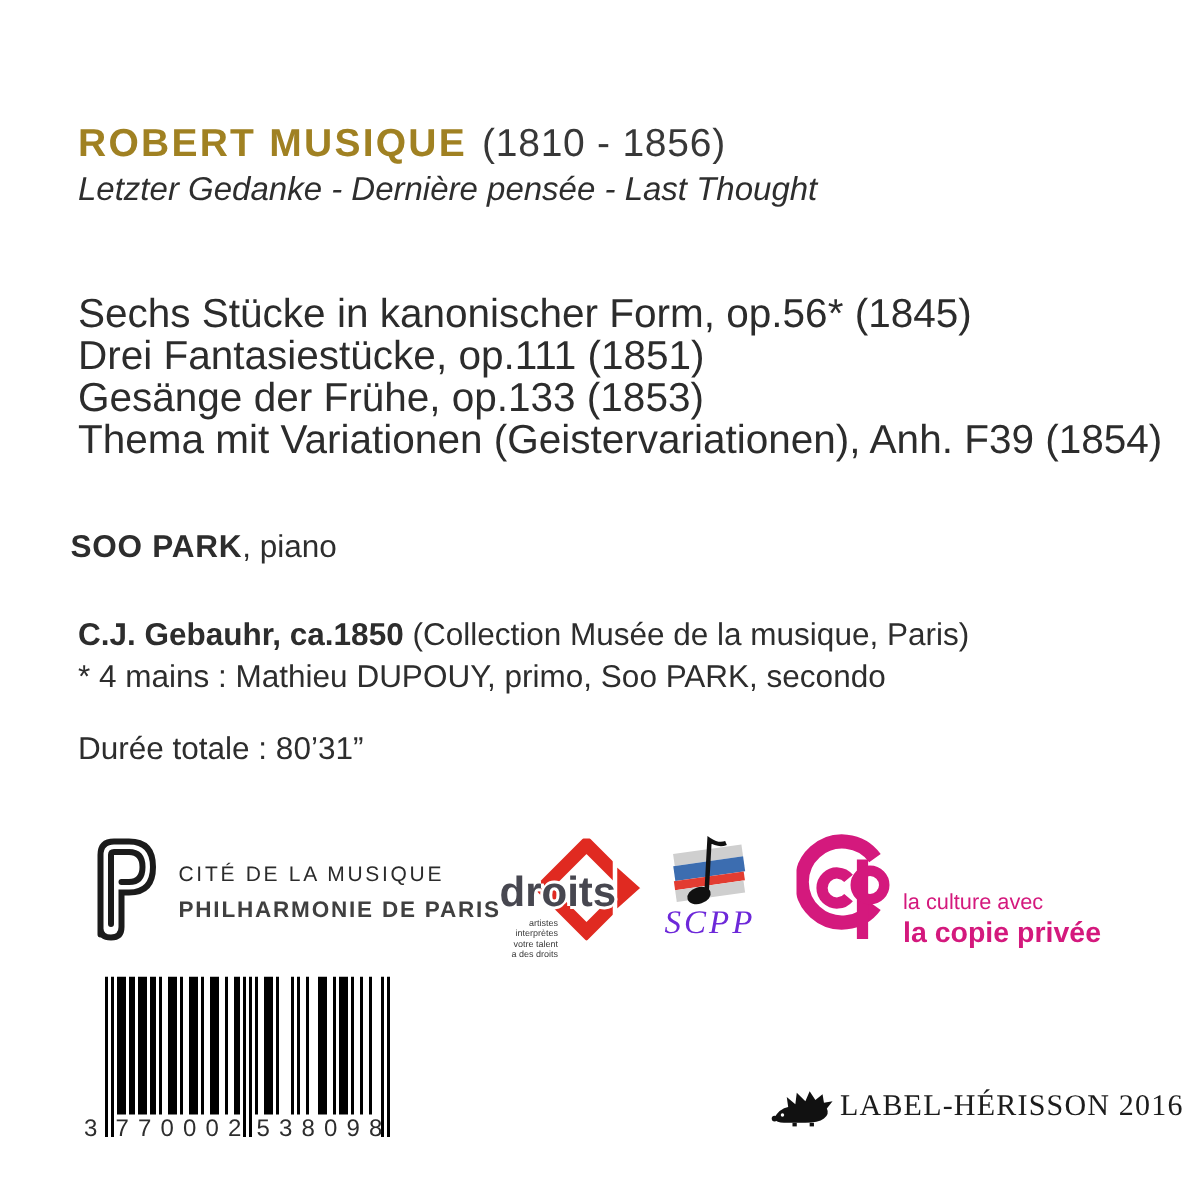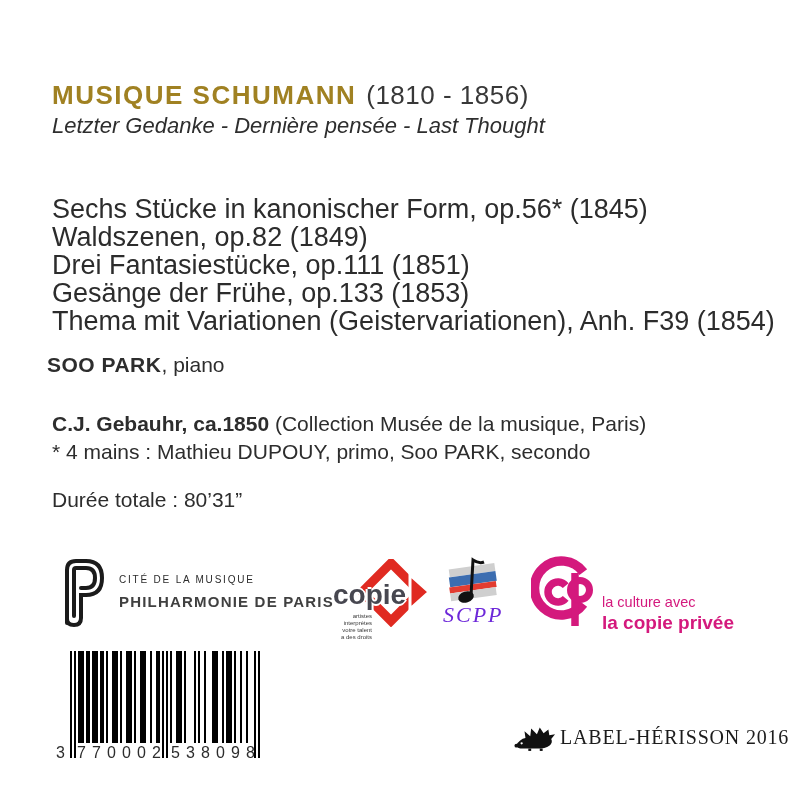--- a/index.html
+++ b/index.html
@@ -24,21 +24,21 @@
   .performer{left:47px;top:353px;font-size:21px;}
   .performer .name{font-weight:bold;letter-spacing:0.5px;}
   .credit1{left:52px;top:412px;font-size:21px;}
   .credit1 .b{font-weight:bold;}
   .credit2{left:52px;top:440px;font-size:21px;}
   .duration{left:52px;top:488px;font-size:21px;}
 
   
   .phil-logo{left:56px;top:556px;}
   .phil-text{left:119px;top:574px;}
-  .phil-text .l1{font-size:10px;letter-spacing:1.8px;color:#2b2b2b;}
+  .phil-text .l1{font-size:14px;letter-spacing:1.8px;color:#2b2b2b;}
   .phil-text .l2{font-size:15px;font-weight:bold;letter-spacing:1.2px;color:#404040;margin-top:8px;}
 
   .adami{left:332px;top:559px;width:96px;height:86px;}
   .adami .word{position:absolute;left:1px;top:20px;font-size:28px;font-weight:bold;
     color:#474750;letter-spacing:0px;z-index:2;
     text-shadow:-2px 0 0 #fff,2px 0 0 #fff,0 -2px 0 #fff,0 2px 0 #fff;}
   .adami .tags{position:absolute;left:0;top:54px;width:40px;text-align:right;
     font-size:6px;line-height:7px;color:#3a3a3a;z-index:2;}
   .adami svg{position:absolute;left:26px;top:0;}
 
@@ -63,27 +63,26 @@
 
   
   .hedgehog{left:514px;top:726px;}
   .label-text{left:560px;top:726px;font-family:"Liberation Serif",serif;font-size:20px;
     letter-spacing:0.8px;color:#1c1c1c;white-space:nowrap;}
 </style>
 </head>
 <body>
 
 <div class="abs title-line">
-  <span class="composer">MUSIQUE SCHUMANN</span><span class="dates">(1810 - 1856)</span>
+  <span class="composer">ROBERT MUSIQUE</span><span class="dates">(1810 - 1856)</span>
 </div>
 <div class="abs subtitle">Letzter Gedanke - Dernière pensée - Last Thought</div>
 
 <div class="abs works" id="works">
     <div>Sechs Stücke in kanonischer Form, op.56* (1845)</div>
-    <div>Waldszenen, op.82 (1849)</div>
     <div>Drei Fantasiestücke, op.111 (1851)</div>
     <div>Gesänge der Frühe, op.133 (1853)</div>
     <div>Thema mit Variationen (Geistervariationen), Anh. F39 (1854)</div>
   </div>
 
 <div class="abs performer">
   <span class="name">SOO PARK</span><span>, piano</span>
 </div>
 
 <div class="abs credit1">
@@ -102,21 +101,21 @@
 <div class="abs phil-text">
   <div class="l1">CITÉ DE LA MUSIQUE</div>
   <div class="l2">PHILHARMONIE DE PARIS</div>
 </div>
 
 <div class="abs adami">
   <svg width="72" height="68" viewBox="0 0 72 68">
     <polygon points="33,4 62,33 33,62 4,33" fill="none" stroke="#e02a21" stroke-width="9"></polygon>
     <polygon points="52,16 71,33 52,50" fill="#e02a21" stroke="#fff" stroke-width="3"></polygon>
   </svg>
-  <div class="word">copie</div>
+  <div class="word">droits</div>
   <div class="tags">
     <div>artistes interprètes</div>
     <div>votre talent</div>
     <div>a des droits</div>
   </div>
 </div>
 
 <div class="abs scpp">
   <svg width="66" height="56" viewBox="0 0 66 56">
     <g transform="rotate(-8 33 30)">

